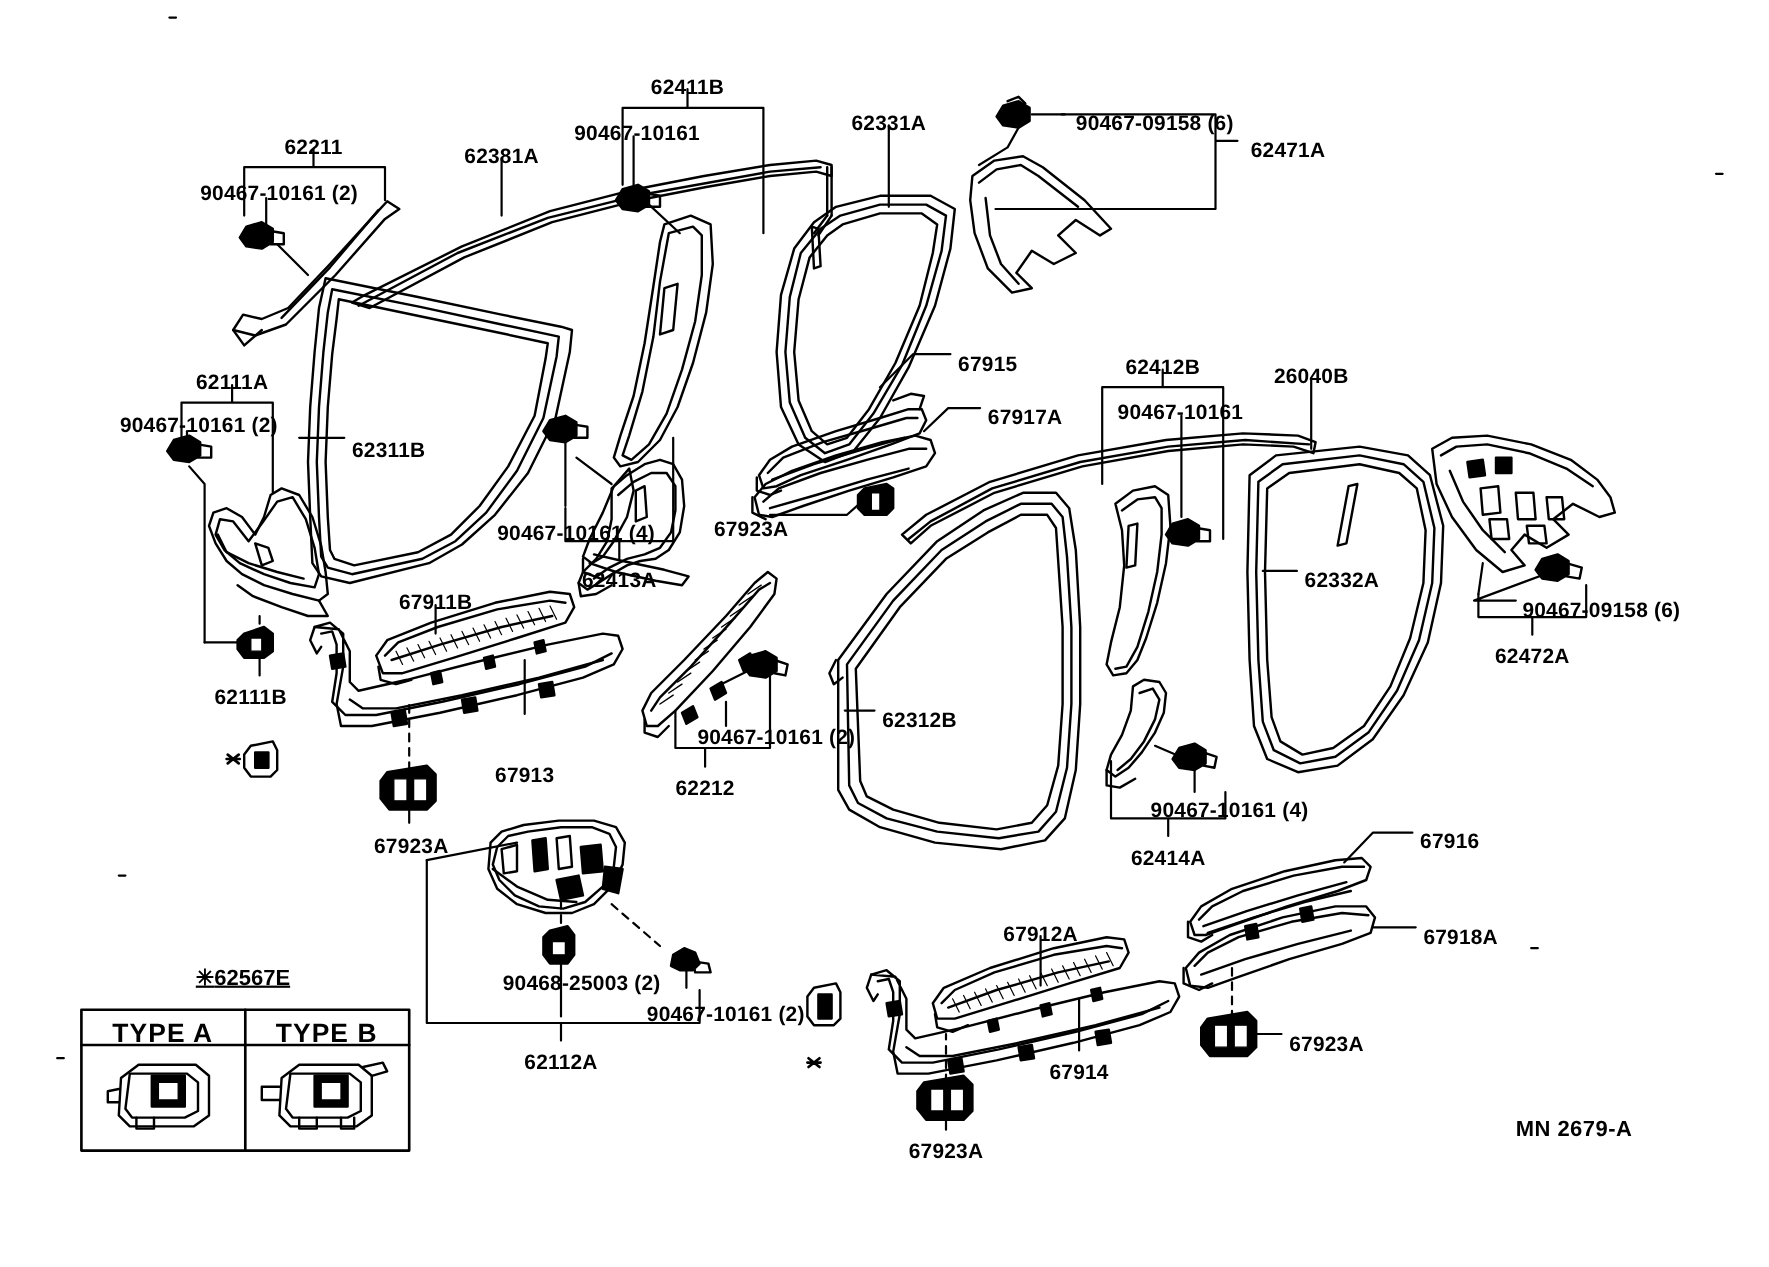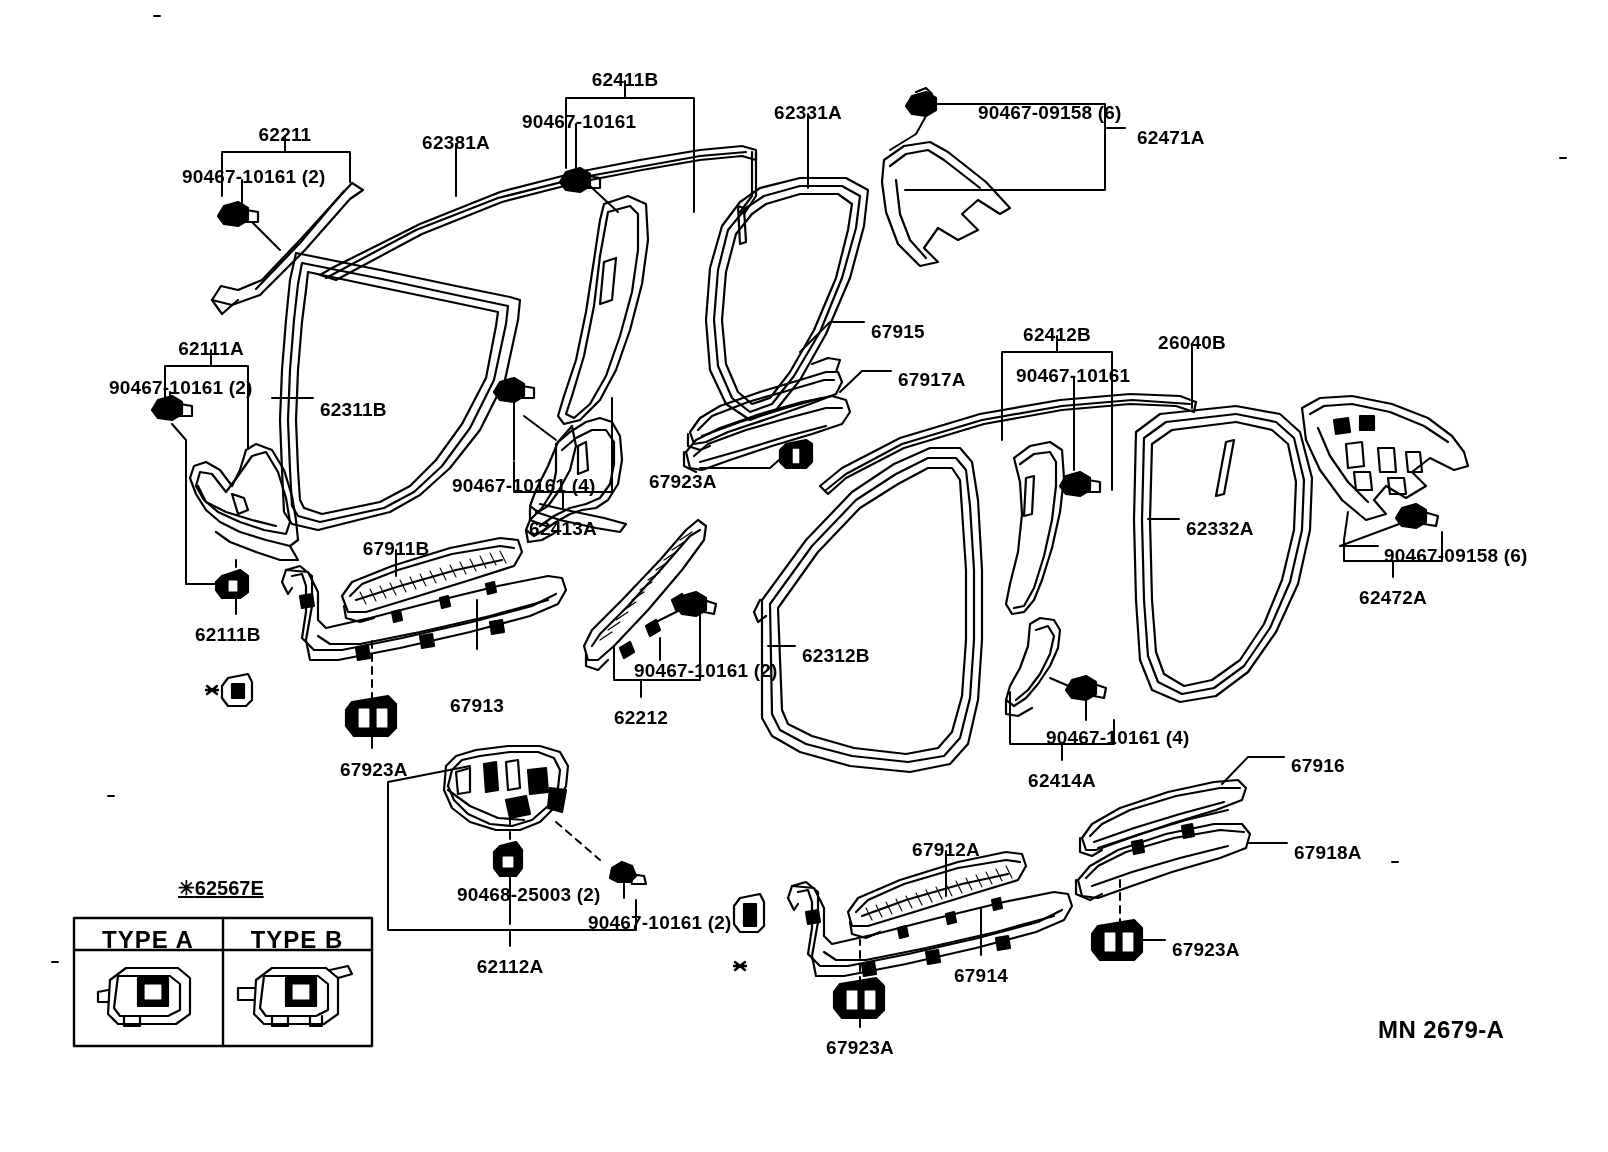--- a/index.html
+++ b/index.html
@@ -8,21 +8,21 @@
     font-family:"Liberation Sans",sans-serif;
   }
   #art{position:absolute;left:0;top:0;width:1608px;height:1152px;}
   .lbl{
     position:absolute;font-family:"Liberation Sans",sans-serif;
     font-weight:bold;font-size:19px;color:#000;white-space:nowrap;
     letter-spacing:0.2px;line-height:1;
   }
   .lbl.ctr{transform:translateX(-50%);}
   .diagid{
-    position:absolute;font-weight:bold;font-size:24px;letter-spacing:0.4px;
+    position:absolute;font-weight:bold;font-size:20px;letter-spacing:0.4px;
   }
   .legendtitle{position:absolute;font-weight:bold;font-size:20px;}
   .typelbl{
     position:absolute;font-weight:bold;font-size:24px;letter-spacing:1px;
     transform:translateX(-50%);
   }
 </style>
 </head>
 <body>
 

